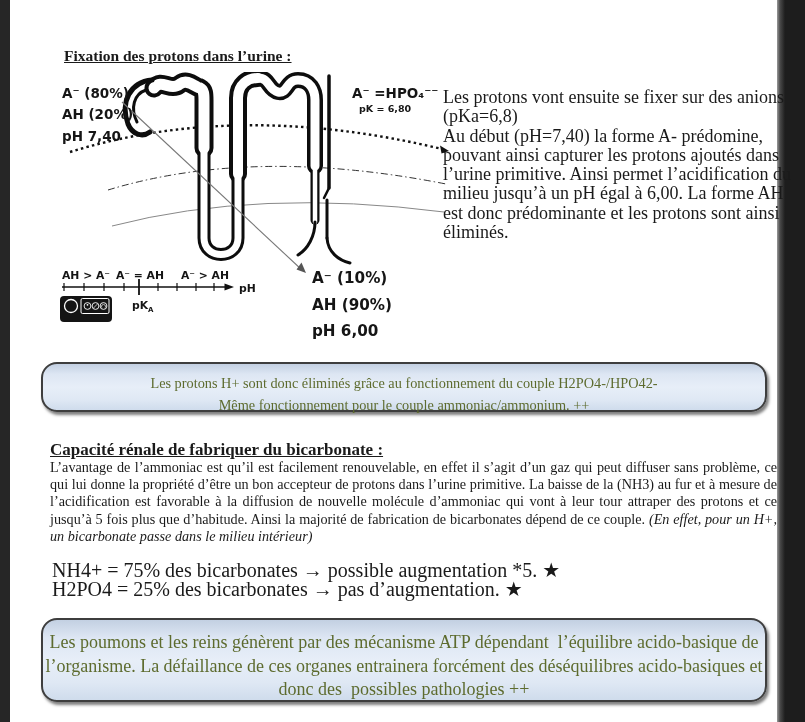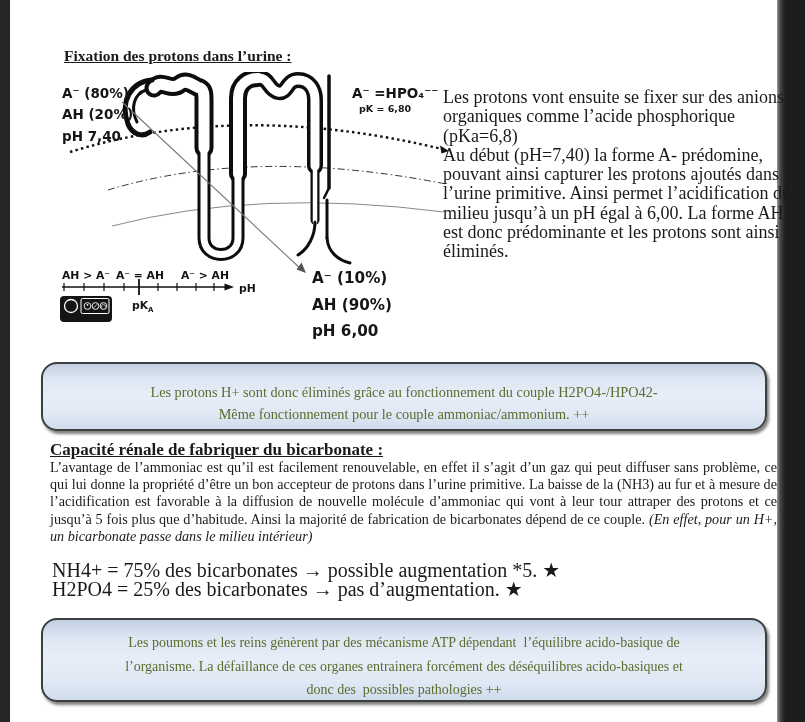--- a/index.html
+++ b/index.html
@@ -26,24 +26,24 @@
   .cc-text{font-size:4.6px;fill:#ffffff;font-weight:700;}
   .right-para{position:absolute;left:443px;top:88px;width:340px;}
   .rp-line{font-size:18px;line-height:19.3px;white-space:nowrap;}
   .kbox{
     position:absolute;left:41px;width:726px;box-sizing:border-box;
     border:2px solid #3e3e3e;border-radius:16px;
     background:linear-gradient(180deg,#c3d0e2 0%,#dde6f3 22%,#e7eef8 50%,#dfe8f4 78%,#cfdcec 100%);
     box-shadow:2px 3px 3px rgba(0,0,0,0.5);
     text-align:center;color:#5d6b2e;
   }
-  .box1{top:362px;height:69px;padding-top:17px;}
+  .box1{top:362px;height:50px;padding-top:8px;}
   .box2{top:618px;height:84px;padding-top:11px;}
   .box1 .kline{font-size:14.3px;line-height:22px;white-space:pre-wrap;}
-  .box2 .kline{font-size:14px;line-height:23.5px;white-space:pre-wrap;}
+  .box2 .kline{font-size:18px;line-height:23.5px;white-space:pre-wrap;}
   .heading2{
     position:absolute;left:50px;top:440px;margin:0;
     font-size:17px;font-weight:700;text-decoration:underline;white-space:nowrap;
   }
   .para2{
     position:absolute;left:50px;top:459px;width:727px;margin:0;
     font-size:14.2px;line-height:17.2px;text-align:justify;
   }
   .para2 i{font-size:14.2px;}
   .nh{position:absolute;left:52px;top:561px;}
@@ -144,21 +144,20 @@
     <circle cx="45.5" cy="234" r="3.4" fill="none" stroke="#fff" stroke-width="0.9"></circle>
     <circle cx="29.5" cy="232.8" r="0.9" fill="#fff"></circle>
     <line x1="35.5" y1="236" x2="39.5" y2="232" stroke="#fff" stroke-width="0.7"></line>
     <path d="M 43.8,235.5 A 2,2 0 1 1 47.2,235.5" fill="none" stroke="#fff" stroke-width="0.7"></path>
     <text class="cc-text" x="37" y="247.5" text-anchor="middle">BY NC SA</text>
   </g>
 </svg>
 
 <div class="right-para">
   <div class="rp-line">Les protons vont ensuite se fixer sur des anions</div>
-  <div class="rp-line">organiques comme l’acide phosphorique</div>
   <div class="rp-line">(pKa=6,8)</div>
   <div class="rp-line">Au début (pH=7,40) la forme A- prédomine,</div>
   <div class="rp-line">pouvant ainsi capturer les protons ajoutés dans</div>
   <div class="rp-line">l’urine primitive. Ainsi permet l’acidification du</div>
   <div class="rp-line">milieu jusqu’à un pH égal à 6,00. La forme AH</div>
   <div class="rp-line">est donc prédominante et les protons sont ainsi</div>
   <div class="rp-line">éliminés.</div>
 </div>
 
 <div class="kbox box1">

